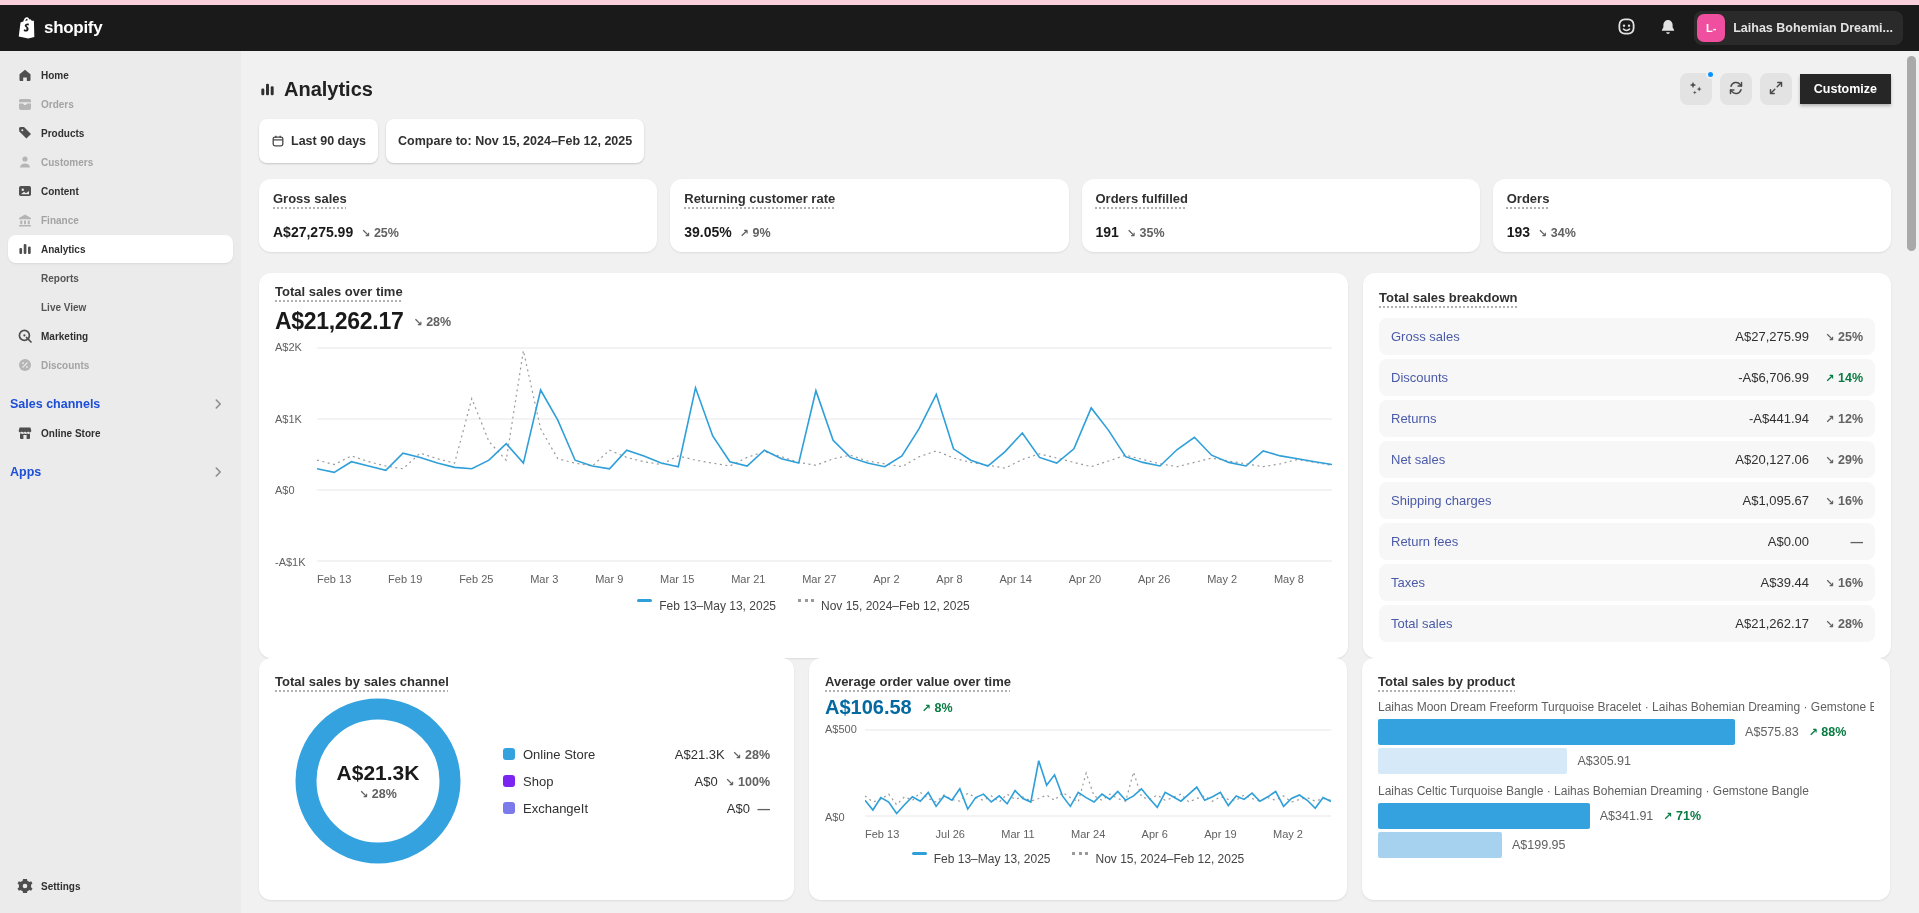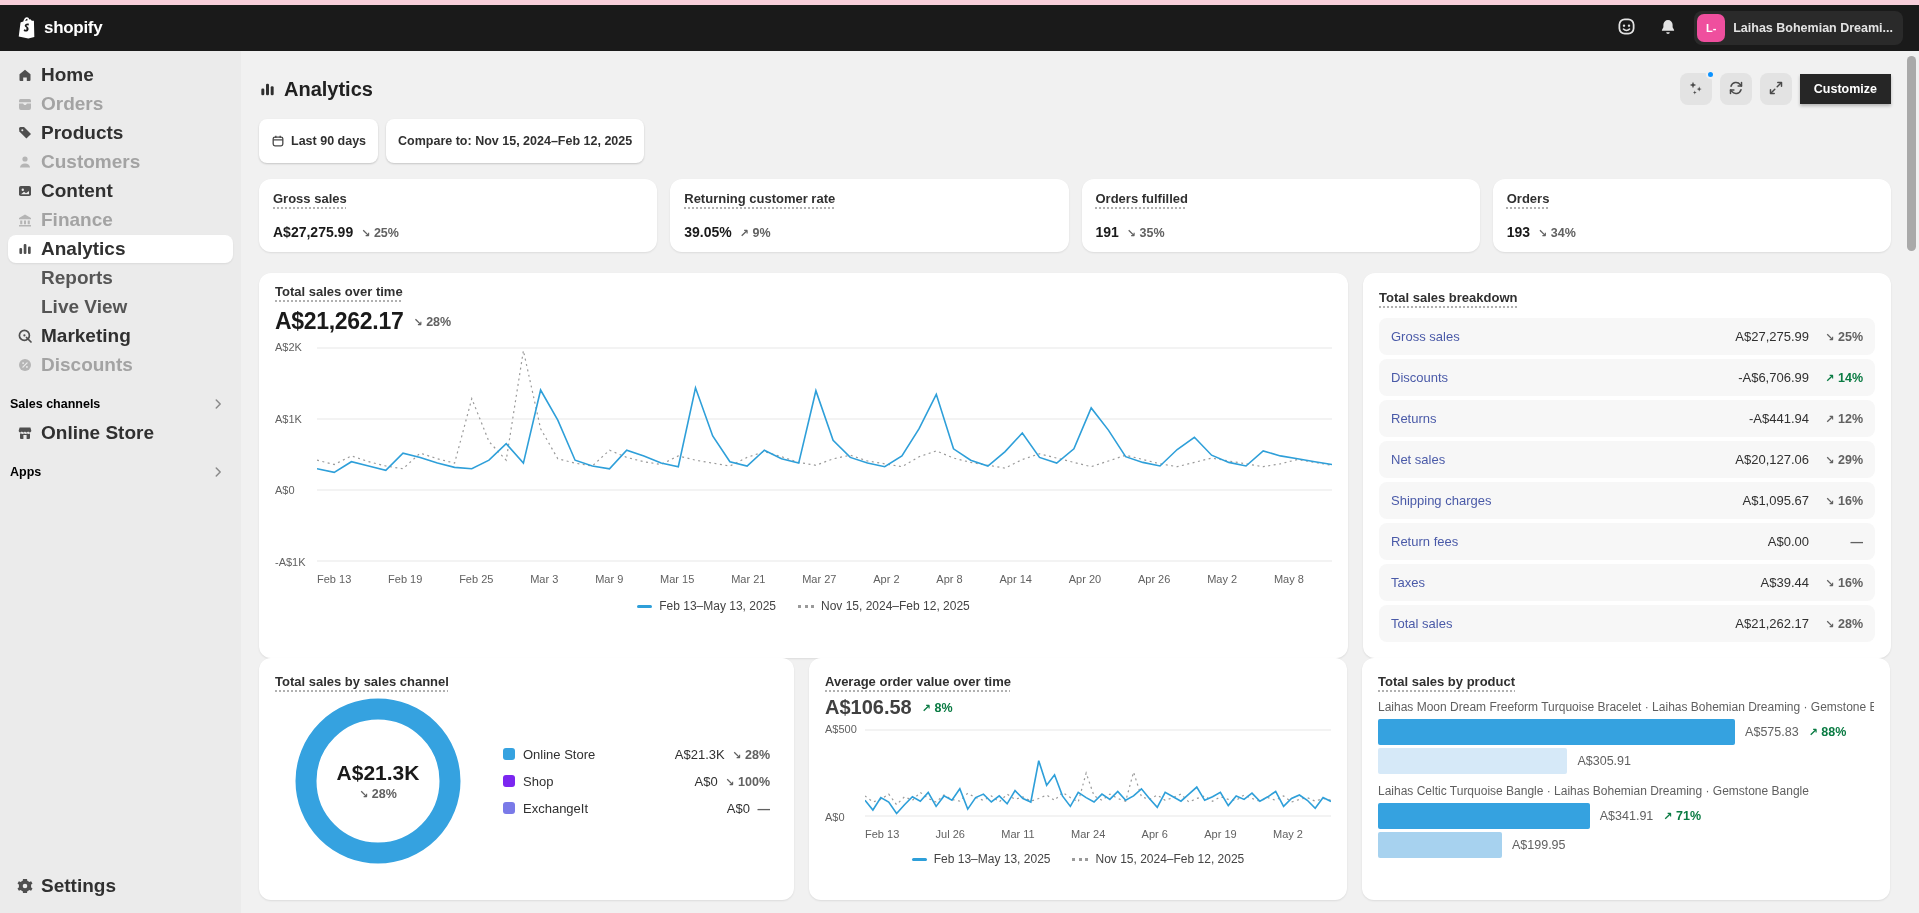--- a/index.html
+++ b/index.html
@@ -17,27 +17,27 @@
   .searchbox input::placeholder { color:#b5b5b5; }
   .kbd { background:#424242; color:#c9c9c9; font-size:10.5px; font-weight:700; border-radius:5px; padding:2px 6px; line-height:1.2; }
   .top-right { margin-left:auto; display:flex; align-items:center; gap:10px; }
   .top-icon-btn { background:transparent; border:none; color:#e3e3e3; width:32px; height:32px; border-radius:8px; display:flex; align-items:center; justify-content:center; cursor:pointer; }
   .account { display:flex; align-items:center; gap:8px; background:#2a2a2a; border-radius:8px; padding:3px 10px 3px 3px; cursor:pointer; }
   .avatar { width:28px; height:28px; border-radius:7px; background:#ef4f9e; color:#fff; font-size:11px; font-weight:700; display:flex; align-items:center; justify-content:center; }
   .account-name { color:#e3e3e3; font-size:12.5px; font-weight:600; white-space:nowrap; }
   
   .shell { display:flex; height:862px; }
   .sidebar { width:241px; background:#ebebeb; padding:10px 8px 8px; position:relative; flex:none; }
-  .sb-item { display:flex; align-items:center; gap:8px; height:28px; padding:0 8px; border-radius:8px; font-size:19px; font-weight:600; color:#303030; cursor:pointer; margin-bottom:1px; }
+  .sb-item { display:flex; align-items:center; gap:8px; height:28px; padding:0 8px; border-radius:8px; font-size:10px; font-weight:600; color:#303030; cursor:pointer; margin-bottom:1px; }
   .sb-item .sb-ic { width:17px; height:17px; display:flex; align-items:center; justify-content:center; color:#4f4f4f; flex:none; }
   .sb-item.active { background:#fff; box-shadow:0 1px 2px rgba(0,0,0,.08); font-weight:700; }
   .sb-item.disabled { color:#a3a3a3; }
   .sb-item.disabled .sb-ic { color:#b5b5b5; }
   .sb-item.sub { padding-left:33px; color:#555; font-weight:600; }
-  .sb-section { display:flex; align-items:center; justify-content:space-between; padding:0 8px 0 2px; height:30px; margin-top:10px; font-size:12.5px; font-weight:600; color:#000000; cursor:pointer; }
+  .sb-section { display:flex; align-items:center; justify-content:space-between; padding:0 8px 0 2px; height:30px; margin-top:10px; font-size:12.5px; font-weight:600; color:#1d4ed8; cursor:pointer; }
   .sb-chev { color:#8a8a8a; display:flex; }
   .sb-settings { position:absolute; left:8px; right:8px; bottom:12px; }
   
   .main { flex:1; padding:0 28px 0 18px; }
   .page-head { margin-top:22px; display:flex; align-items:center; }
   .page-title-wrap { display:flex; align-items:center; gap:8px; }
   .page-title-wrap .t-ic { color:#303030; display:flex; }
   h1 { font-size:20px; font-weight:700; color:#212121; }
   .head-actions { margin-left:auto; display:flex; align-items:center; gap:8px; }
   .icon-btn { width:32px; height:32px; border:none; border-radius:8px; background:#e3e3e3; color:#4a4a4a; display:flex; align-items:center; justify-content:center; cursor:pointer; position:relative; }
@@ -61,21 +61,21 @@
   .charts-row { margin-top:21px; display:grid; grid-template-columns:1fr 528px; gap:15px; }
   .big-chart { height:385px; padding:9px 16px; }
   .value-row { display:flex; align-items:center; gap:10px; margin-top:8px; }
   .big-value { font-size:23px; font-weight:750; color:#1a1a1a; letter-spacing:-.3px; }
   .chart-wrap { display:flex; margin-top:12px; }
   .ylabels { width:42px; position:relative; flex:none; }
   .ylabels span { position:absolute; left:0; font-size:11px; color:#616161; transform:translateY(-50%); }
   .plot-area { flex:1; }
   .xticks { display:flex; justify-content:space-between; font-size:11px; color:#616161; margin-top:7px; padding-right:28px; }
   .legend { display:flex; justify-content:center; gap:22px; margin-top:14px; font-size:12px; color:#444; }
-  .legend .l-item { display:flex; align-items:center; gap:7px; }
+  .legend .l-item { display:flex; align-items:flex-start; gap:7px; }
   .l-solid { width:15px; height:3px; border-radius:2px; background:#2e9fd9; }
   .l-dotted { width:16px; border-top:3px dotted #9a9a9a; }
   
   .breakdown { height:385px; padding:15px 16px; overflow:hidden; }
   .bd-rows { margin-top:12px; display:flex; flex-direction:column; gap:4px; }
   .bd-row { background:#f7f7f7; border-radius:8px; height:37px; display:flex; align-items:center; padding:0 12px; }
   .bd-label { font-size:13px; color:#4a5aa8; font-weight:500; cursor:pointer; }
   .bd-val { margin-left:auto; font-size:13px; color:#303030; }
   .bd-delta { width:54px; text-align:right; font-size:12.5px; }
   
@@ -85,21 +85,21 @@
   .donut-wrap { position:relative; width:170px; height:170px; margin-left:18px; flex:none; }
   .donut-center { position:absolute; inset:0; display:flex; flex-direction:column; align-items:center; justify-content:center; gap:2px; }
   .donut-value { font-size:21px; font-weight:750; color:#1a1a1a; }
   .ch-legend { flex:1; margin-left:40px; margin-right:8px; display:flex; flex-direction:column; gap:12px; }
   .ch-row { display:flex; align-items:center; font-size:13px; }
   .ch-swatch { width:12px; height:12px; border-radius:3px; margin-right:8px; flex:none; }
   .ch-label { color:#303030; }
   .ch-val { margin-left:auto; color:#303030; white-space:nowrap; }
   .ch-val .delta { margin-left:4px; }
   
-  .aov-value { font-size:20px; font-weight:750; color:#404040; }
+  .aov-value { font-size:20px; font-weight:750; color:#0369a1; }
   .aov .chart-wrap { margin-top:10px; }
   .aov .ylabels { width:40px; }
   .aov .legend { margin-top:12px; }
   
   .prod-group { margin-top:10px; }
   .prod-name { font-size:12px; color:#5f5f5f; white-space:nowrap; overflow:hidden; margin-bottom:5px; }
   .p-bar-row { display:flex; align-items:center; margin-bottom:3px; }
   .p-bar { height:26px; border-radius:2px; flex:none; }
   .p-bar-val { font-size:12.5px; color:#616161; margin-left:10px; white-space:nowrap; }
   .p-bar-row .delta { margin-left:10px; }

